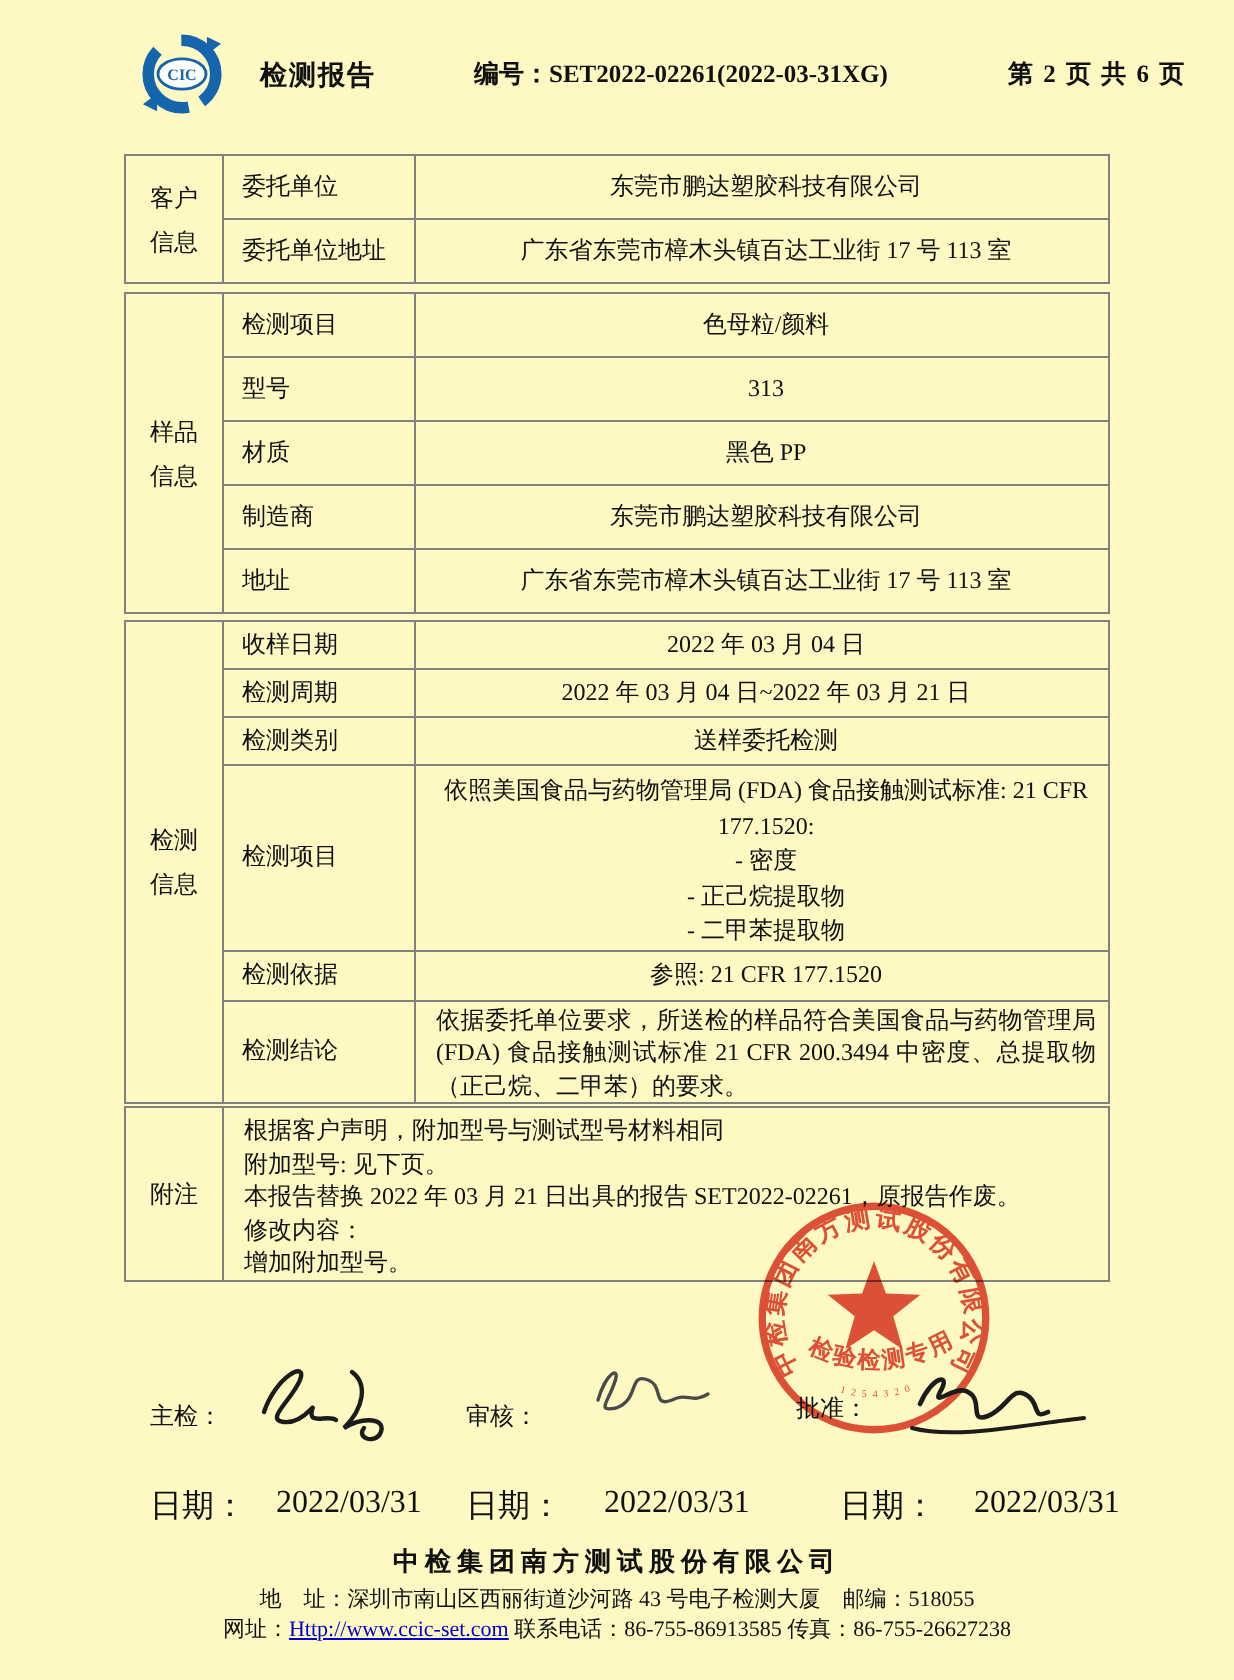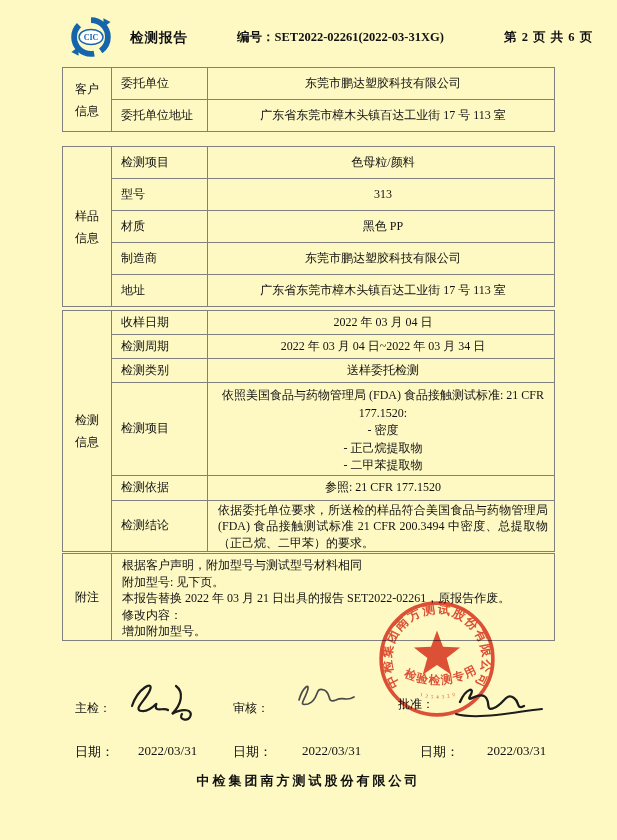--- a/index.html
+++ b/index.html
@@ -14,21 +14,21 @@
   table.sec { position:absolute; left:62px; width:493px; border-collapse:collapse; table-layout:fixed; }
   table.sec td { border:1px solid #808080; font-size:12px; color:#111; vertical-align:middle; }
   td.lab { width:49px; text-align:center; white-space:pre-line; line-height:22px; }
   td.fld { width:96px; padding-left:9px; }
   td.val { padding-left:10px; padding-right:6px;text-align:center; }
   td.val-top { vertical-align:top; padding-top:4px; white-space:pre-line; line-height:17.5px; }
   td.val-just { vertical-align:top; padding-top:1px; text-align:justify; line-height:16.5px; }
   td.notes { vertical-align:top; padding:3px 10px 0 10px; white-space:pre-line; line-height:16.6px; }
 
   .sig-label { position:absolute; font-size:12px; color:#111; }
-  .sig-date  { position:absolute; font-size:13px; color:#111; }
+  .sig-date  { position:absolute; font-size:16px; color:#111; }
   .sigsvg { position:absolute; }
 
   .stamp { position:absolute; left:374px; top:596px; opacity:0.88; mix-blend-mode:multiply; }
 
   .ft-company { position:absolute; left:0; top:772px; width:100%; text-align:center; font-size:13px; font-weight:bold; letter-spacing:3px; }
   .ft-line1   { position:absolute; left:0; top:792px; width:100%; text-align:center; font-size:11px; }
   .ft-line2   { position:absolute; left:0; top:807px; width:100%; text-align:center; font-size:11px; }
   .ft-link { color:#0000cc; text-decoration:underline; cursor:pointer; }
 </style>
 </head>
@@ -40,21 +40,21 @@
     <circle cx="30" cy="27" r="19" fill="none" stroke="#1565ad" stroke-width="6.5" stroke-dasharray="48 8 48 15" stroke-dashoffset="30"></circle>
     <polygon points="44,6 52,10 44,16" fill="#1565ad"></polygon>
     <polygon points="16,48 8,44 16,38" fill="#1565ad"></polygon>
     <ellipse cx="30" cy="27" rx="13.5" ry="8.5" fill="#ffffff" stroke="#1565ad" stroke-width="1.6"></ellipse>
     <text x="30" y="30.5" text-anchor="middle" font-size="9" font-weight="bold" fill="#1565ad" font-family="Liberation Serif, serif">CIC</text>
   </svg>
   <div class="hdr-title">检测报告</div>
   <div class="hdr-no">编号：SET2022-02261(2022-03-31XG)</div>
   <div class="hdr-page">第 2 页 共 6 页</div>
 
-  <table class="sec" style="top:67px;">
+  <table class="sec" style="top:77px;">
     <tbody>
         <tr style="height:32px;">
       <td class="lab" rowspan="2">客户
 信息</td>
       <td class="fld">委托单位</td>
       <td class="val">东莞市鹏达塑胶科技有限公司</td>
     </tr>
     <tr style="height:32px;">
       <td class="fld">委托单位地址</td>
       <td class="val">广东省东莞市樟木头镇百达工业街 17 号 113 室</td>
@@ -92,21 +92,21 @@
   <table class="sec" style="top:310px;">
     <tbody>
         <tr style="height:24px;">
       <td class="lab" rowspan="6">检测
 信息</td>
       <td class="fld">收样日期</td>
       <td class="val">2022 年 03 月 04 日</td>
     </tr>
     <tr style="height:24px;">
       <td class="fld">检测周期</td>
-      <td class="val">2022 年 03 月 04 日~2022 年 03 月 34 日</td>
+      <td class="val">2022 年 03 月 04 日~2022 年 03 月 21 日</td>
     </tr>
     <tr style="height:24px;">
       <td class="fld">检测类别</td>
       <td class="val">送样委托检测</td>
     </tr>
     <tr style="height:92px;">
       <td class="fld">检测项目</td>
       <td class="val val-top">依照美国食品与药物管理局 (FDA) 食品接触测试标准: 21 CFR
 177.1520:
 - 密度
@@ -175,14 +175,16 @@
   </svg>
 
   <div class="sig-date" style="left:75px; top:743px;">日期：</div>
   <div class="sig-date" style="left:138px; top:743px;">2022/03/31</div>
   <div class="sig-date" style="left:233px; top:743px;">日期：</div>
   <div class="sig-date" style="left:302px; top:743px;">2022/03/31</div>
   <div class="sig-date" style="left:420px; top:743px;">日期：</div>
   <div class="sig-date" style="left:487px; top:743px;">2022/03/31</div>
 
   <div class="ft-company">中检集团南方测试股份有限公司</div>
+  <div class="ft-line1">地　址：深圳市南山区西丽街道沙河路 43 号电子检测大厦　邮编：518055</div>
+  <div class="ft-line2"><span>网址：</span><a class="ft-link">Http://www.ccic-set.com</a><span> 联系电话：86-755-86913585 传真：86-755-26627238</span></div>
 
 </div>
 
 </body></html>

